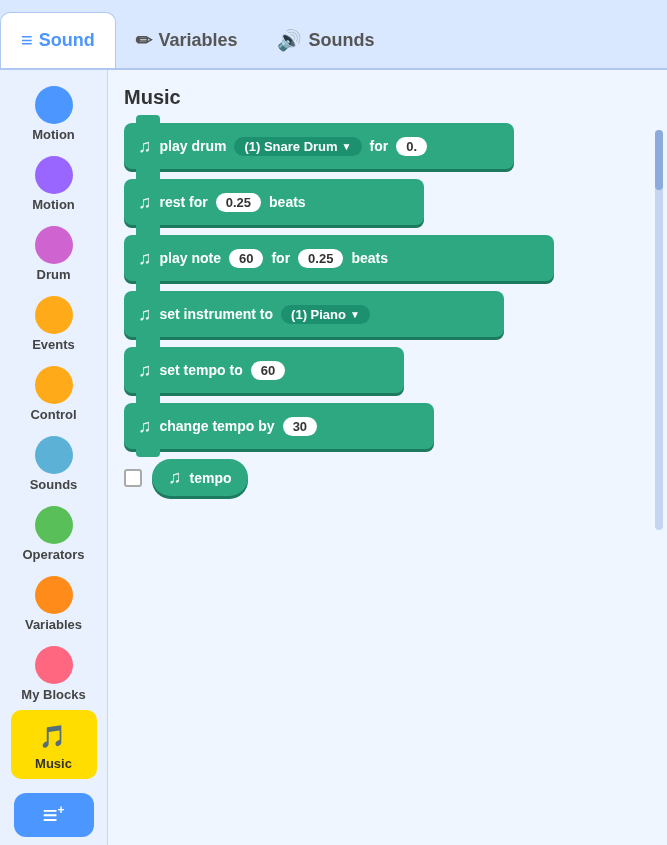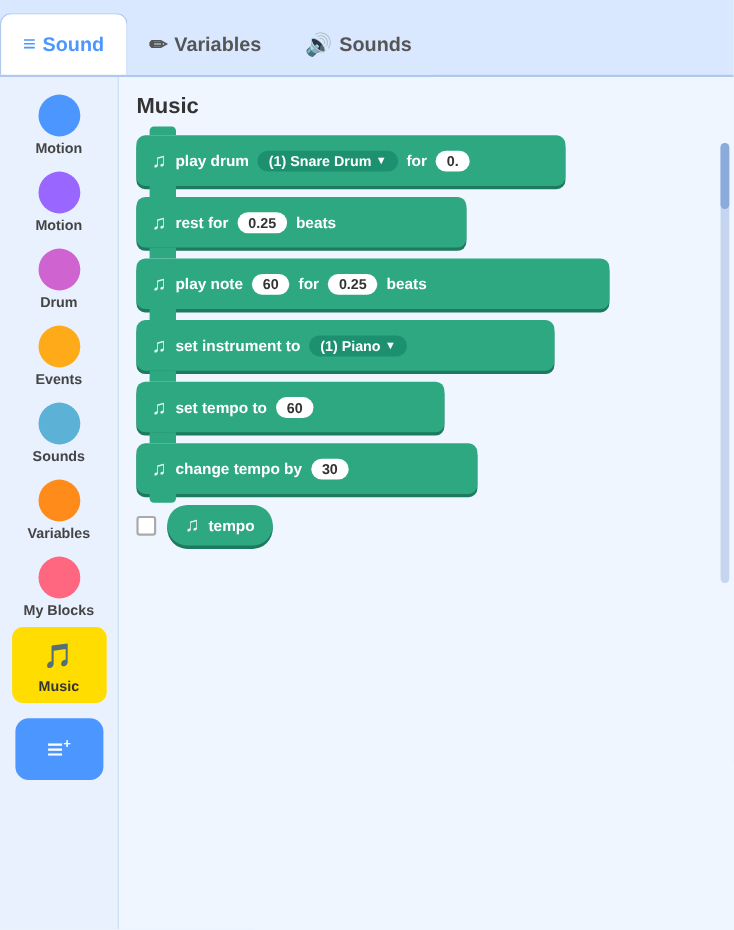--- a/index.html
+++ b/index.html
@@ -295,26 +295,34 @@
     <div class="sidebar-item">
       <div class="circle circle-sound"></div>
       <span>Drum</span>
     </div>
 
     <div class="sidebar-item">
       <div class="circle circle-events"></div>
       <span>Events</span>
     </div>
 
+    <div class="sidebar-item">
+      <div class="circle circle-control"></div>
+      <span>Control</span>
+    </div>
 
     <div class="sidebar-item">
       <div class="circle circle-sensing"></div>
       <span>Sounds</span>
     </div>
 
+    <div class="sidebar-item">
+      <div class="circle circle-operators"></div>
+      <span>Operators</span>
+    </div>
 
     <div class="sidebar-item">
       <div class="circle circle-variables"></div>
       <span>Variables</span>
     </div>
 
     <div class="sidebar-item">
       <div class="circle circle-myblocks"></div>
       <span>My Blocks</span>
     </div>

